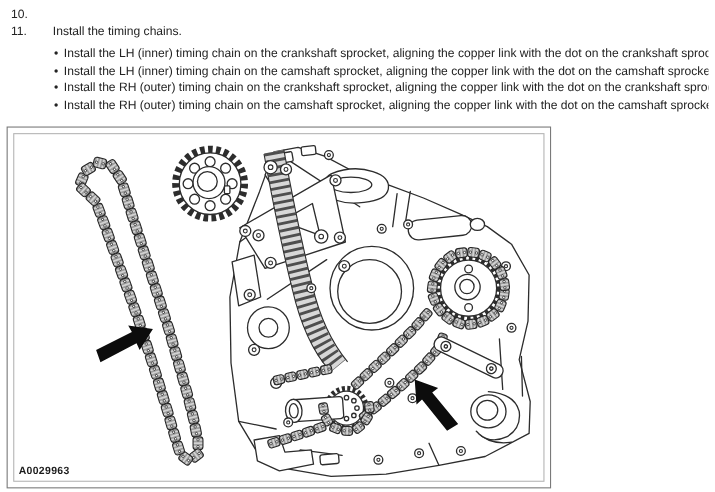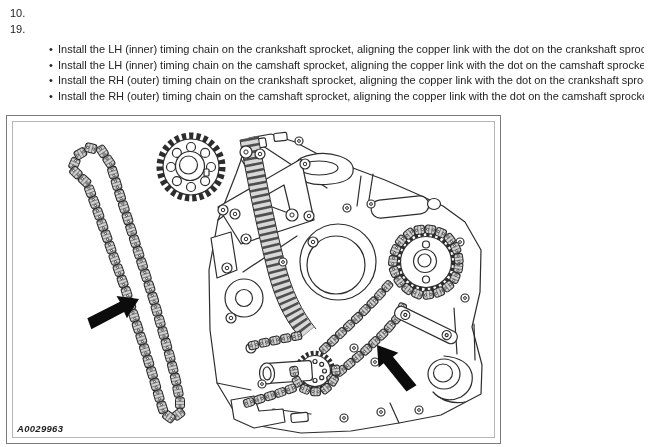--- a/index.html
+++ b/index.html
@@ -24,21 +24,21 @@
     margin:11px 0 0 6px;width:495px;height:329px;
     border:1px solid #7a7a7a;padding:5px;box-sizing:border-box;background:#fff;
   }
   .figure-inner{
     position:relative;width:100%;height:100%;
     border:1px solid #b5b5b5;box-sizing:border-box;background:#fff;overflow:hidden;
   }
   .figure-inner svg{position:absolute;left:0;top:0;width:100%;height:100%;}
   .figure-label{
     position:absolute;left:4px;bottom:3px;
-    font-size:9.5px;font-weight:700;letter-spacing:.3px;color:#1c1c1c;font-style:italic;
+    font-size:9.5px;font-weight:700;letter-spacing:.3px;color:#1c1c1c;
   }
   
   .la{fill:none;stroke:#2d2d2d;stroke-width:1.2;stroke-linejoin:round;stroke-linecap:round;}
   .fw{fill:#ffffff;}
   .teeth{fill:none;stroke:#2d2d2d;}
   .slat-base{fill:none;stroke:#d8d8d8;stroke-width:18;}
   .slat-stripes{fill:none;stroke:#4f4f4f;stroke-width:18;stroke-dasharray:2.6 3.8;}
   .slat-edge{fill:none;stroke:#2d2d2d;stroke-width:1;}
   .chain-link{fill:url(#hatch);stroke:#272727;stroke-width:1;}
   .chain-pin{fill:#ffffff;stroke:#272727;stroke-width:.7;}
@@ -48,21 +48,22 @@
 </style>
 </head>
 <body>
 
 <div class="doc">
   <div class="steps">
     <div class="step">
       <span class="step-num">10.</span>
     </div>
     <div class="step">
-      <span class="step-num">19.</span>
+      <span class="step-num">11.</span>
+      <span>Install the timing chains.</span>
     </div>
   </div>
   <ul class="bullets">
     <li>Install the LH (inner) timing chain on the crankshaft sprocket, aligning the copper link with the dot on the crankshaft sprocket.</li>
     <li>Install the LH (inner) timing chain on the camshaft sprocket, aligning the copper link with the dot on the camshaft sprocket.</li>
     <li>Install the RH (outer) timing chain on the crankshaft sprocket, aligning the copper link with the dot on the crankshaft sprocket.</li>
     <li>Install the RH (outer) timing chain on the camshaft sprocket, aligning the copper link with the dot on the camshaft sprocket.</li>
   </ul>
 </div>
 

